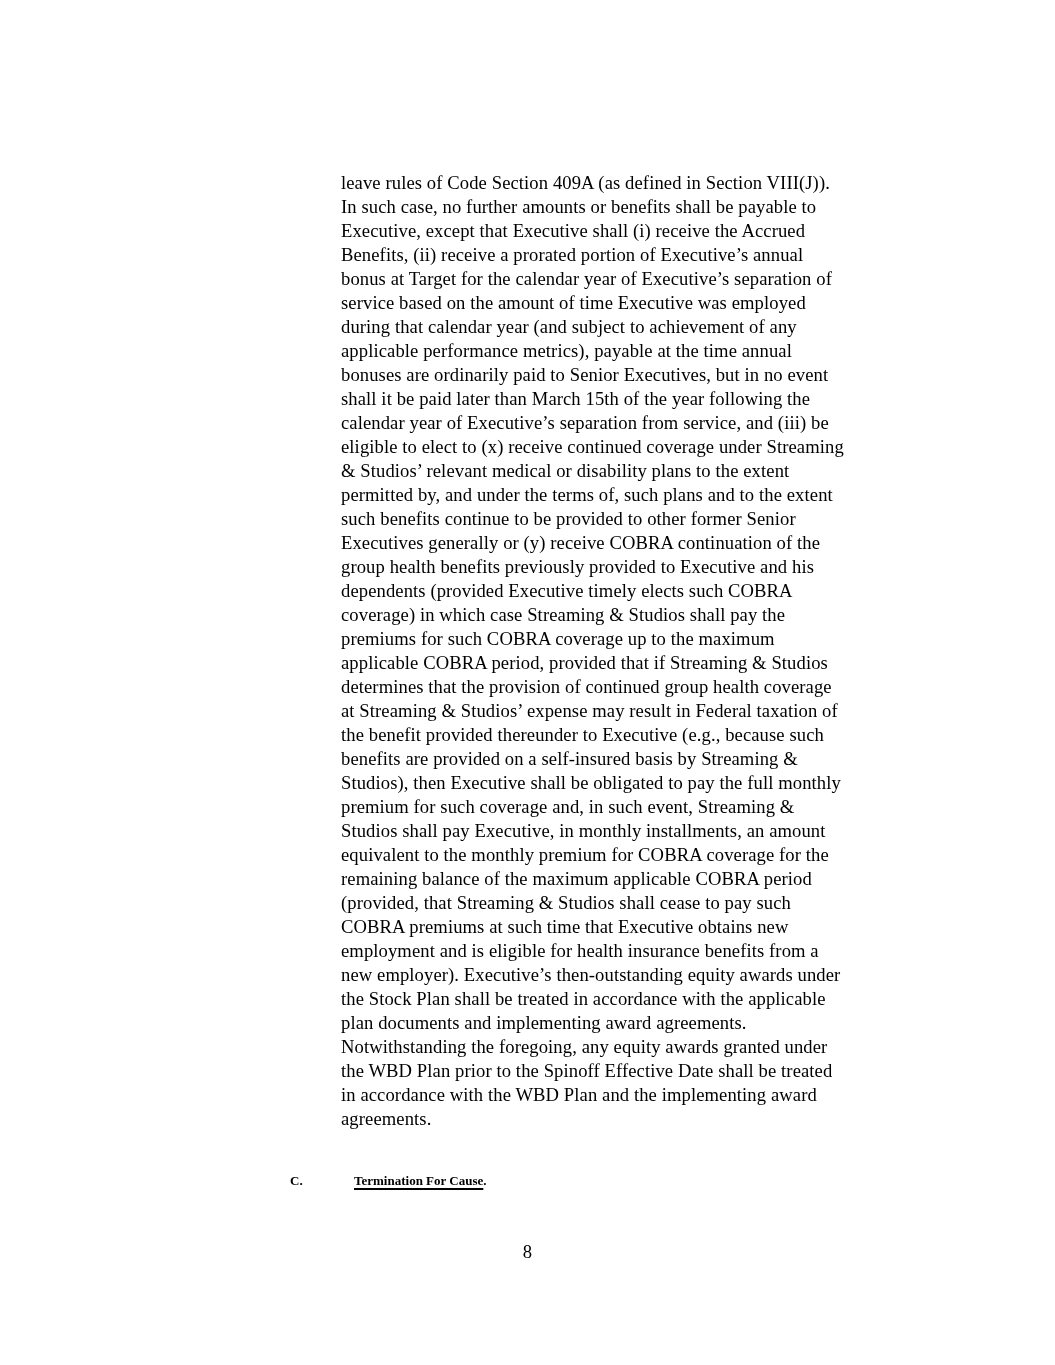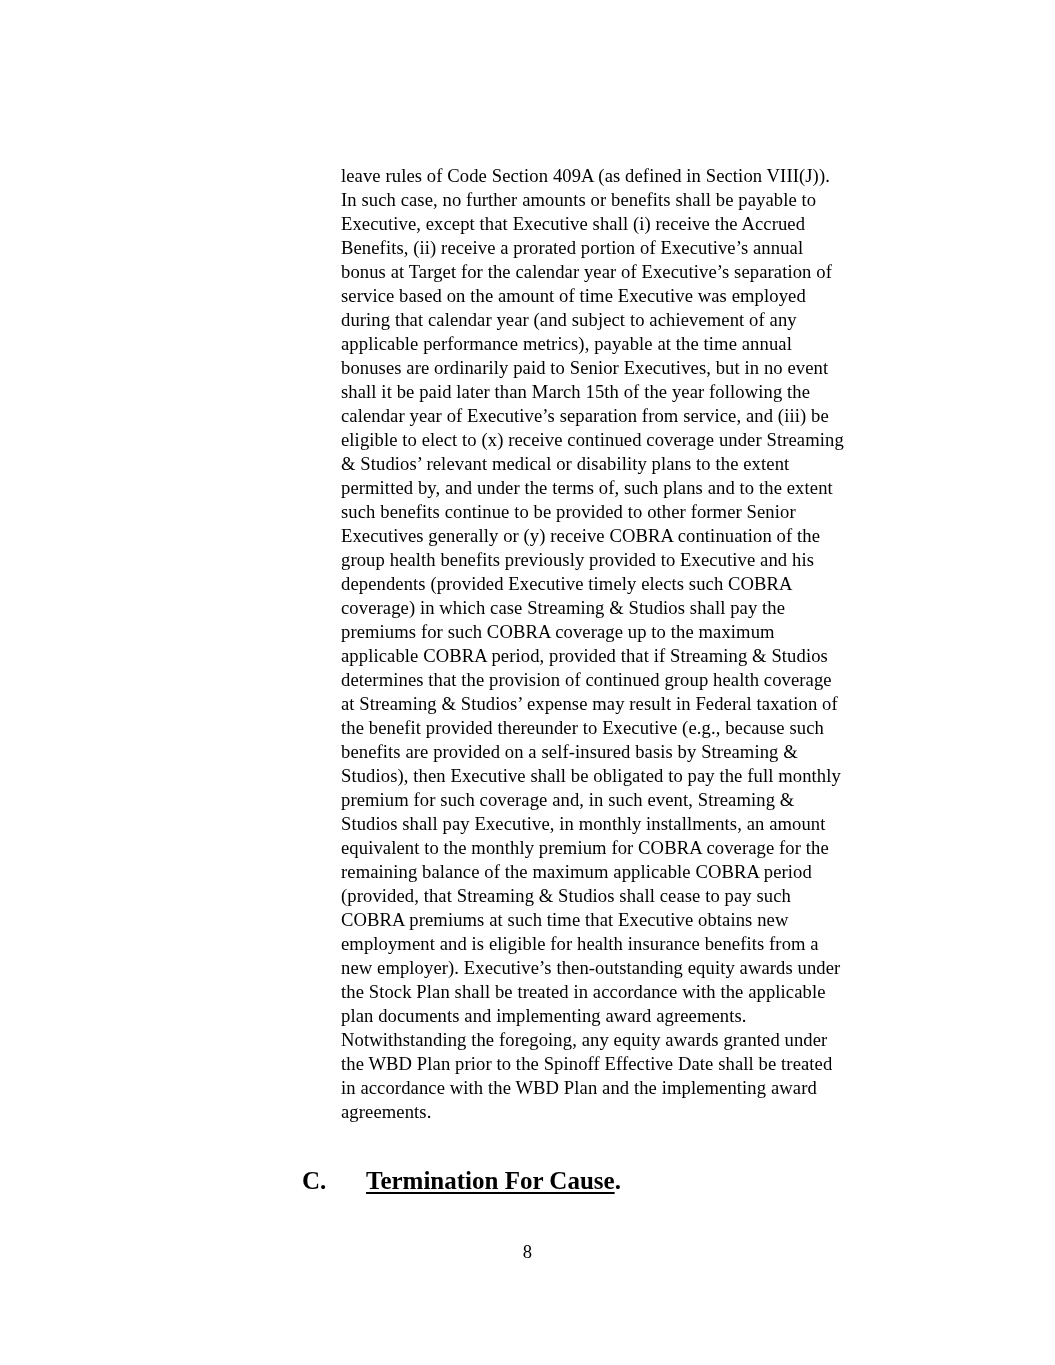--- a/index.html
+++ b/index.html
@@ -12,33 +12,33 @@
     width: 1055px;
     height: 1365px;
     background: #ffffff;
     color: #000000;
     font-family: "Liberation Serif", "DejaVu Serif", serif;
     overflow: hidden;
   }
   .body-text {
     position: absolute;
     left: 341px;
-    top: 164px;
+    top: 171px;
     width: 600px;
     font-size: 18.6px;
     line-height: 24px;
     white-space: pre;
     text-align: left;
     letter-spacing: 0.1px;
   }
   .section-heading {
     position: absolute;
     left: 277px;
     top: 1145px;
-    font-size: 25px;
+    font-size: 13px;
     line-height: 24px;
     font-weight: bold;
     white-space: pre;
   }
   .section-label {
     display: inline-block;
     width: 64px;
   }
   .section-title {
     text-decoration: underline;

